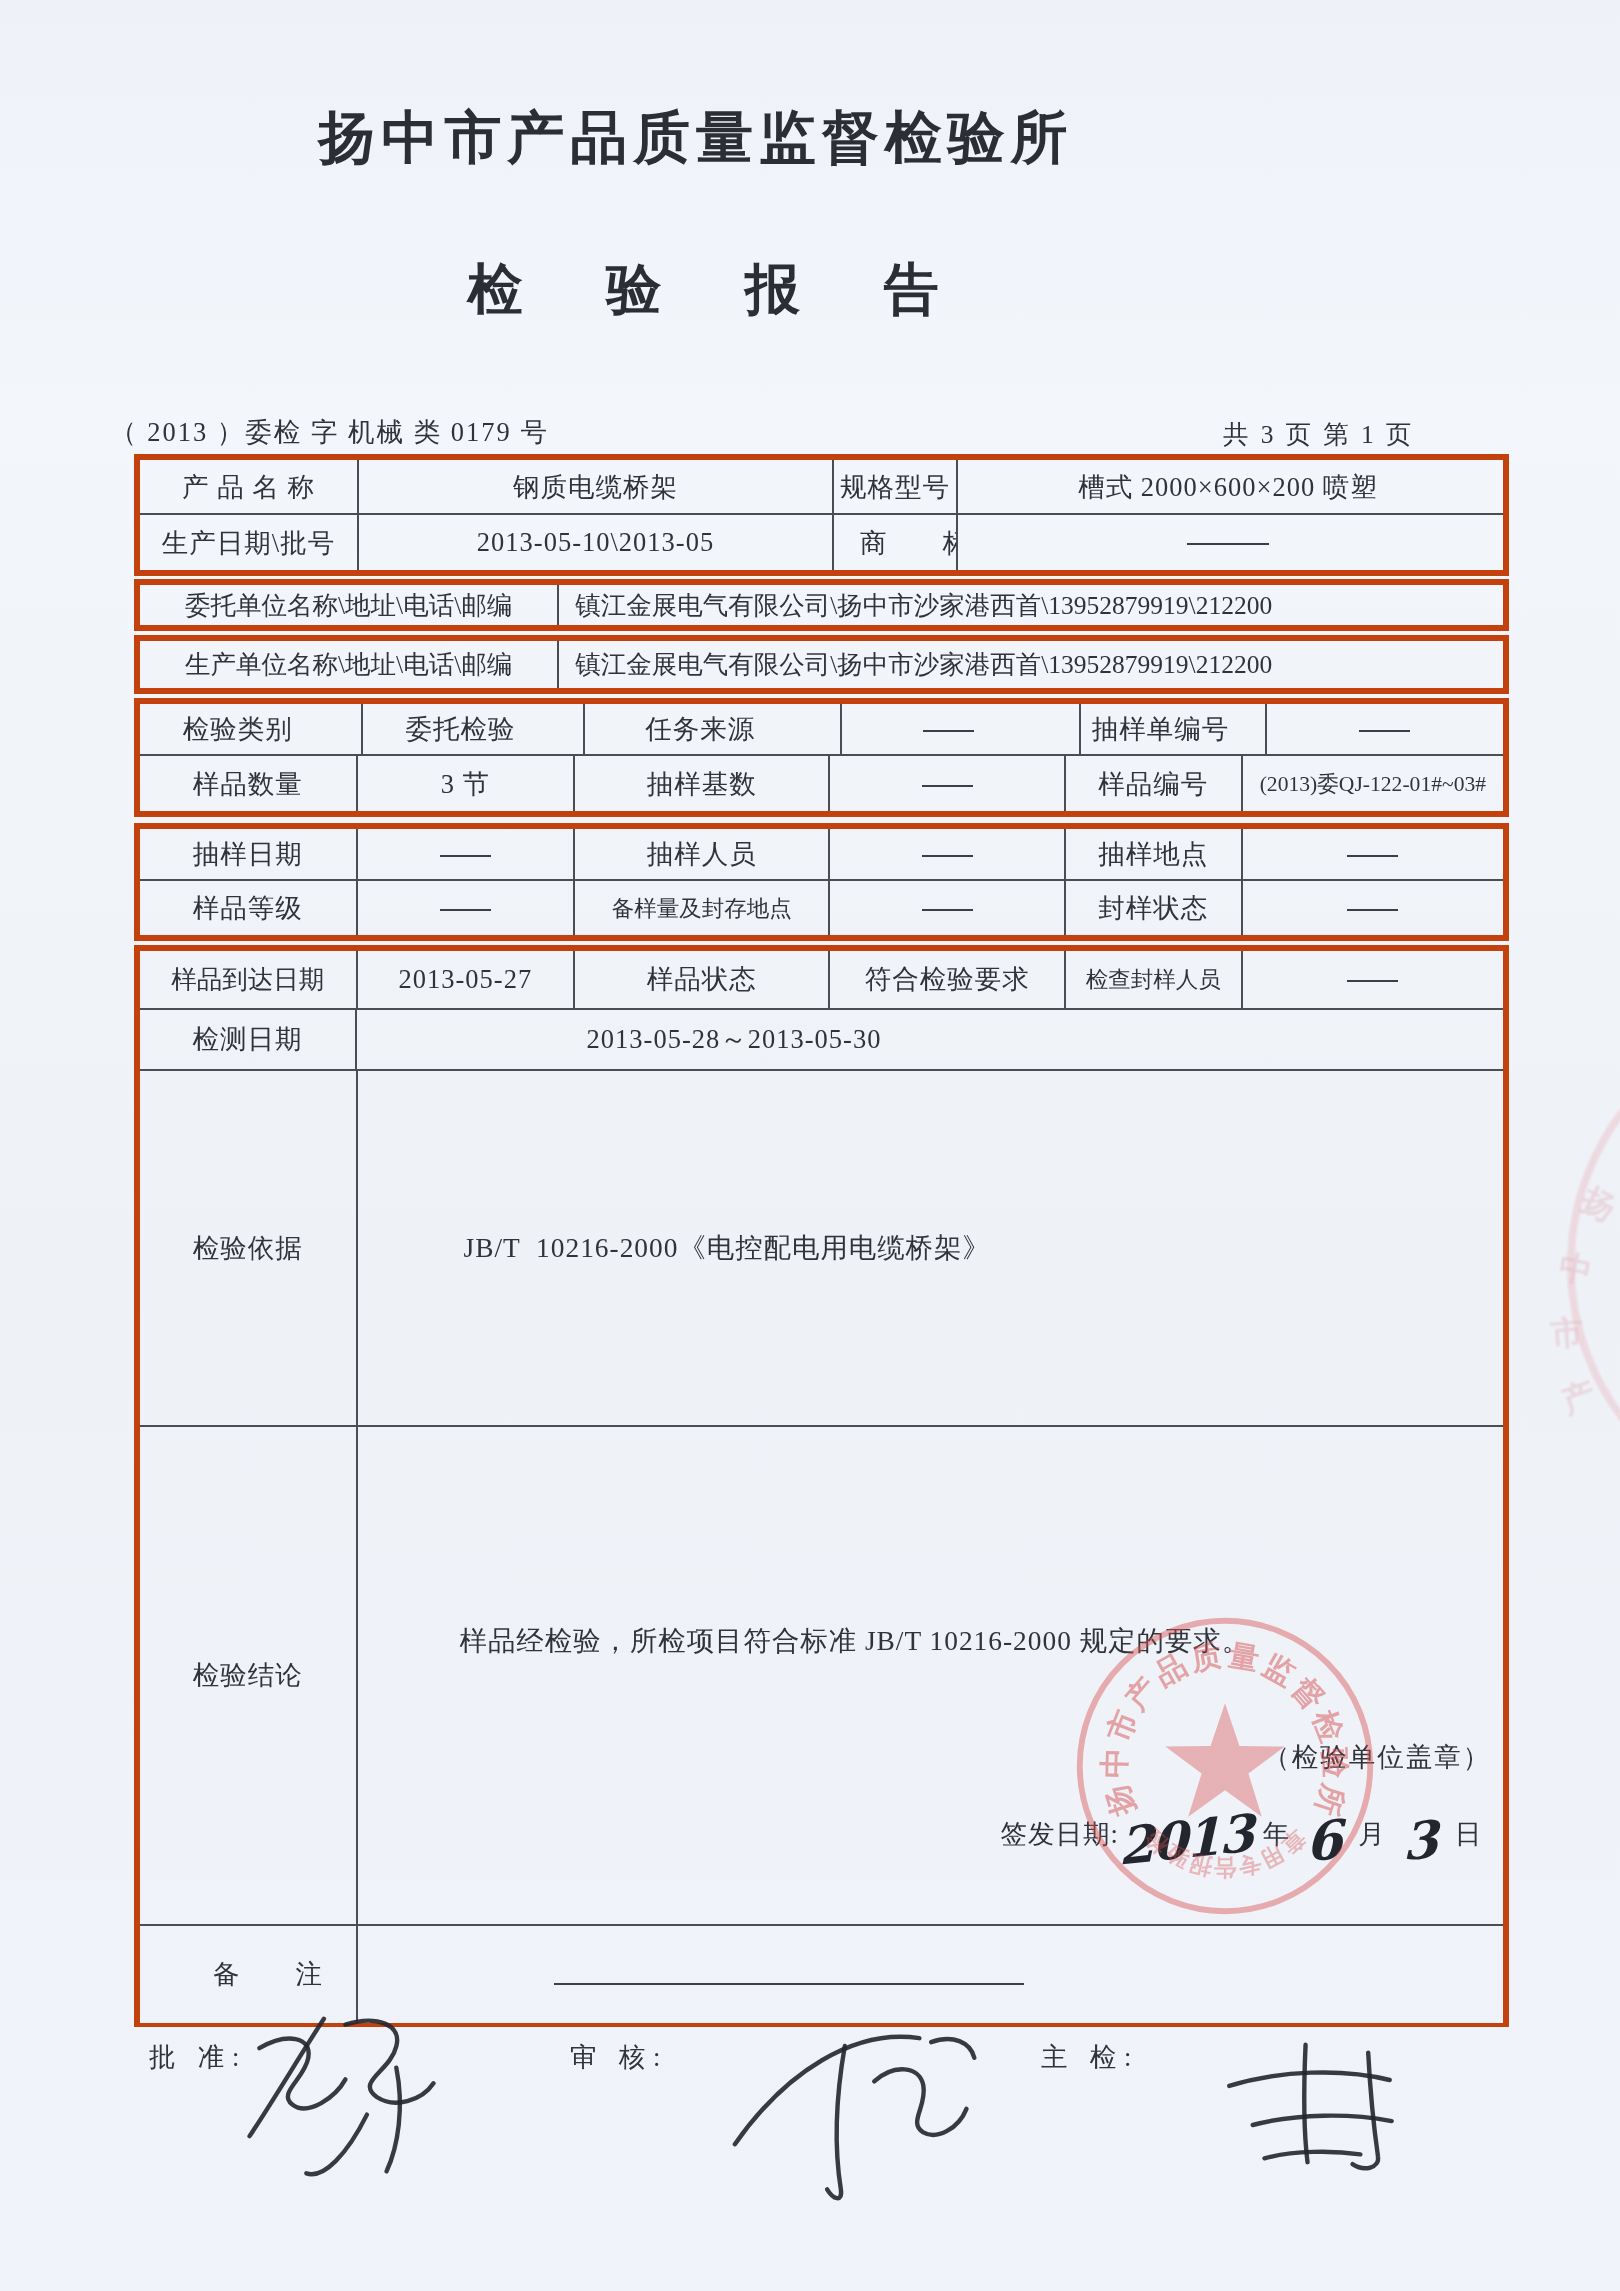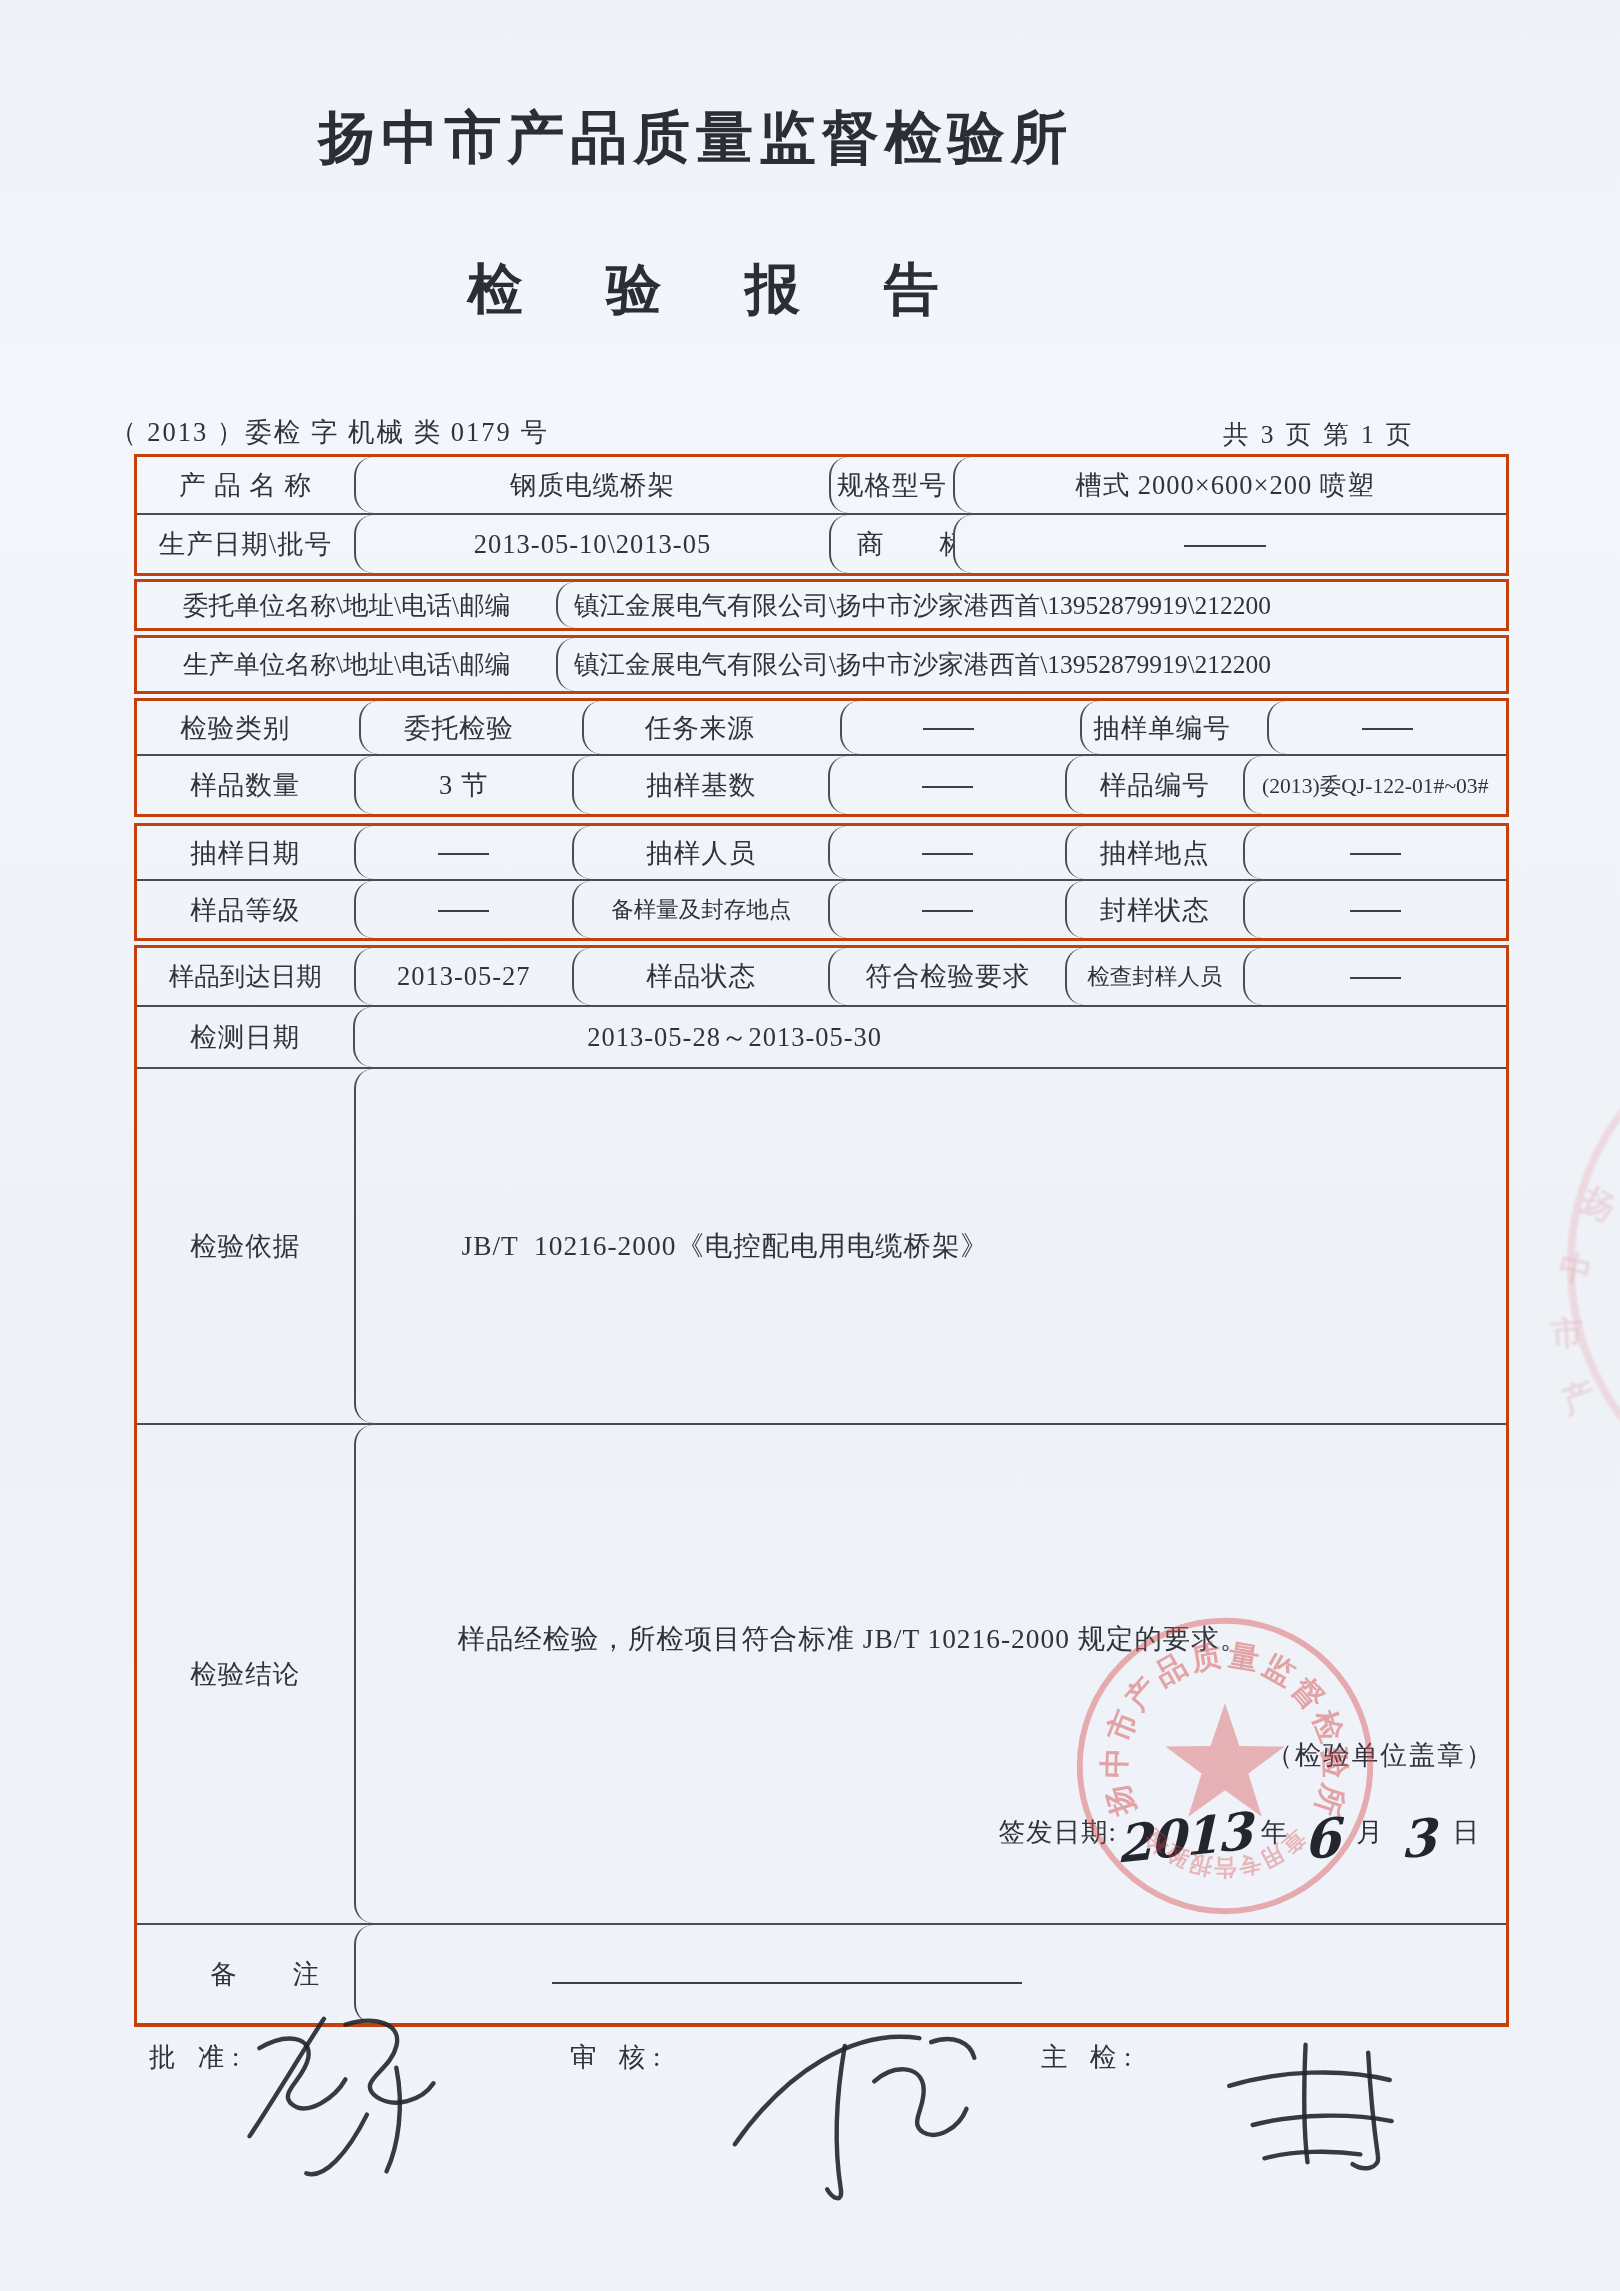--- a/index.html
+++ b/index.html
@@ -12,26 +12,26 @@
   .page{position:absolute;inset:0;}
   
   .org-title{position:absolute;left:0;top:100px;width:1392px;text-align:center;
     font-size:57px;font-weight:bold;letter-spacing:5.9px;color:#2b2e35;}
   .doc-title{position:absolute;left:0;top:253px;width:1441px;text-align:center;
     font-size:55px;font-weight:bold;letter-spacing:35px;color:#2b2e35;}
   .meta-no{position:absolute;left:110px;top:414px;font-size:26.5px;letter-spacing:2px;}
   .meta-page{position:absolute;left:1223px;top:417px;font-size:25.5px;letter-spacing:2.9px;}
   
   .sec{position:absolute;left:134px;width:1375px;box-sizing:border-box;
-    border:3px solid #c2410c;display:flex;flex-direction:column;}
+    border:6px solid #c2410c;display:flex;flex-direction:column;}
   .tr{display:flex;box-sizing:border-box;width:100%;}
   .bt{border-top:2px solid #4a4d55;}
   .td{box-sizing:border-box;display:flex;align-items:center;justify-content:center;
     font-size:26.5px;letter-spacing:1px;overflow:hidden;}
-  .td + .td{border-left:2px solid #4a4d55;border-radius:19px;}
+  .td + .td{border-left:2px solid #4a4d55;}
   .c221{width:217px}.c223{width:219px}.c262{width:257px}.c242{width:237px}
   .c182{width:178px}.c269{width:264px}
   .c485{width:475px}.c140{width:124px}.c553{width:542px}
   .c428{width:420px}.c971{width:952px}.c1178{width:1155px}
   .left{justify-content:flex-start;padding-left:16px;}
   .pre{white-space:pre;padding-left:40px;}
   .small{font-size:22.5px;letter-spacing:0;}
   .tiny{font-size:21.6px;letter-spacing:0;}
   .fs26{font-size:25.5px;letter-spacing:0;}
   .dash{display:inline-block;width:51px;border-top:2.9px solid #3c3f46;margin-top:3.9px;}

